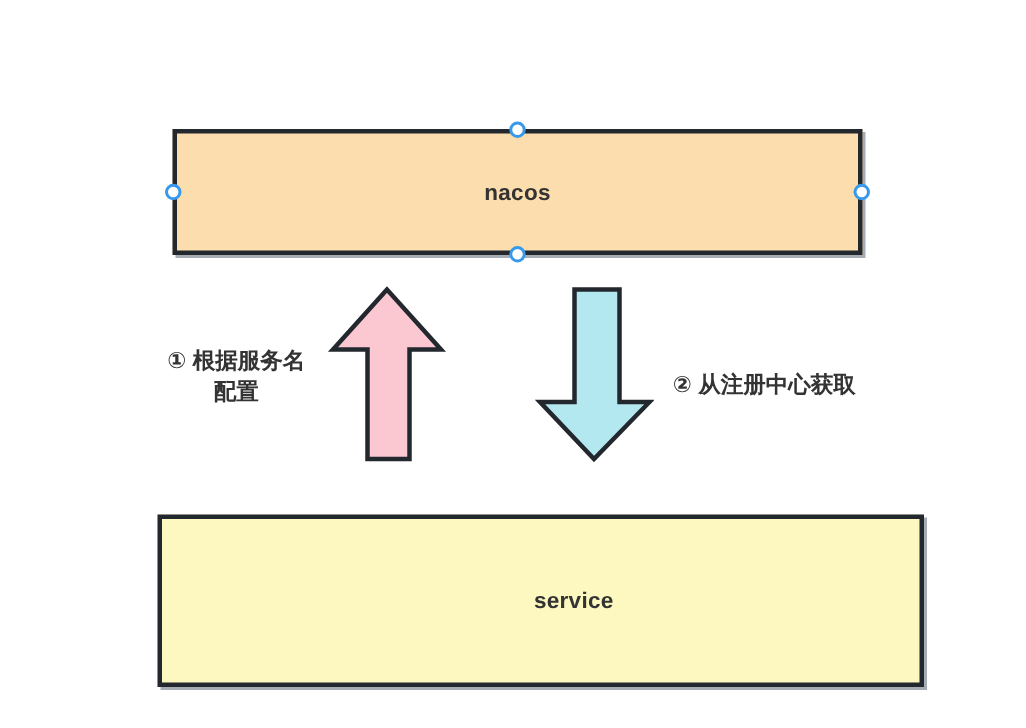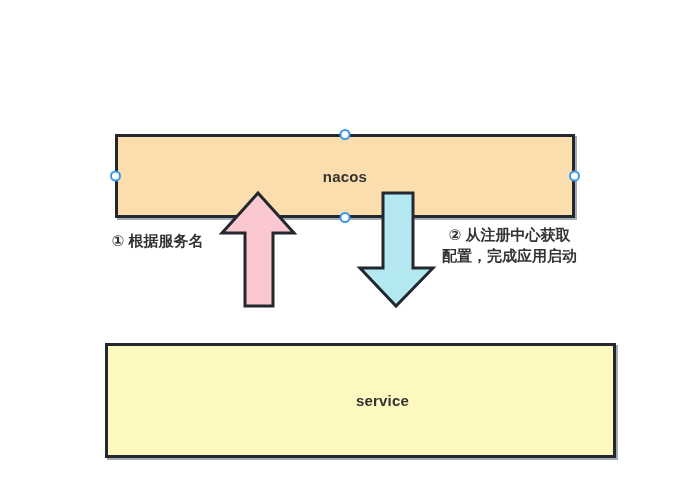--- a/index.html
+++ b/index.html
@@ -13,39 +13,39 @@
   .node{
     position:absolute;
     box-sizing:content-box;
     border:3px solid #23272E;
     display:flex;align-items:center;justify-content:center;
     box-shadow:2px 2px 0 0 rgba(119,128,138,0.65);
   }
   .node-label{
     font-weight:bold;font-size:15px;color:#333333;letter-spacing:0.2px;
   }
-  .node-nacos{left:115px;top:86px;width:454px;height:78px;margin-top:48px;}
+  .node-nacos{left:115px;top:86px;width:454px;height:78px;}
   .node-service{left:105px;top:343px;width:461px;height:109px;padding-left:44px;}
   .handle{
     position:absolute;width:7px;height:7px;border-radius:50%;
     background:#ffffff;border:2px solid #3898EC;z-index:5;
   }
   .handle-top{left:50%;top:-8px;transform:translateX(-50%);}
   .handle-bottom{left:50%;bottom:-8px;transform:translateX(-50%);}
   .handle-left{left:-8px;top:50%;transform:translateY(-50%);}
   .handle-right{right:-8px;top:50%;transform:translateY(-50%);}
   .arrow{position:absolute;width:80px;height:119px;}
   .arrow-up{left:218px;top:190px;}
   .arrow-down{left:356px;top:190px;}
   .note{
     position:absolute;width:195px;text-align:center;
     font-weight:bold;font-size:15px;line-height:21px;color:#333333;
   }
   .note-left{left:60px;top:230px;}
-  .note-right{left:412px;top:224px;}
+  .note-right{left:412px;top:246px;}
 </style>
 </head>
 <body>
 
 <div class="canvas">
 
   <div class="node node-nacos" style="background: rgb(252, 222, 174);">
     <span class="node-label">nacos</span>
     <span class="handle handle-top" style="border-color: rgb(56, 152, 236);"></span>
     <span class="handle handle-bottom" style="border-color: rgb(56, 152, 236);"></span>
@@ -60,20 +60,20 @@
   <svg class="arrow arrow-up" viewBox="0 0 80 119">
     <polygon points="40,3 4,43 27,43 27,116 55,116 55,43 76,43" stroke-width="3" stroke-linejoin="miter" fill="#FBC8D1" stroke="#23272E"></polygon>
   </svg>
 
   <svg class="arrow arrow-down" viewBox="0 0 80 119">
     <polygon points="27,3 57,3 57,78 77,78 40,116 4,78 27,78" stroke-width="3" stroke-linejoin="miter" fill="#B4E8F1" stroke="#23272E"></polygon>
   </svg>
 
   <div class="note note-left">
     <div>① 根据服务名</div>
+    <div>配置</div>
   </div>
 
   <div class="note note-right">
     <div>② 从注册中心获取</div>
-    <div>配置，完成应用启动</div>
   </div>
 
 </div>
 
 </body></html>

